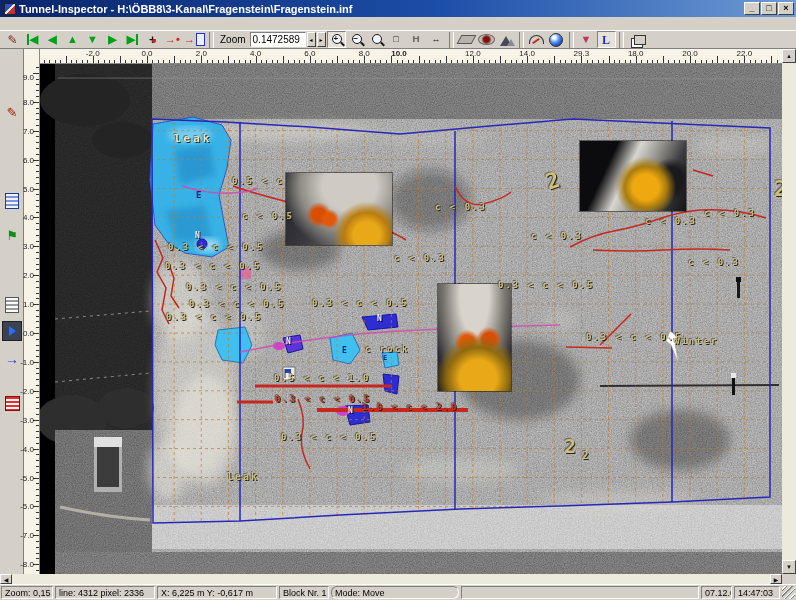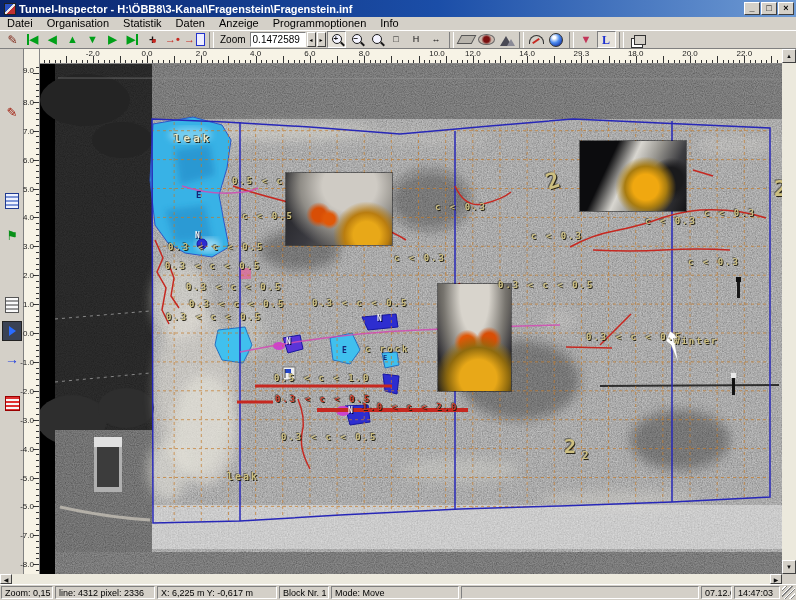--- a/index.html
+++ b/index.html
@@ -140,29 +140,20 @@
 <div id="win">
 
   <div id="titlebar">
     <div id="appicon"></div>
     <div id="title-text">Tunnel-Inspector - H:\ÖBB8\3-Kanal\Fragenstein\Fragenstein.inf</div>
     <div class="wbtn">_</div>
     <div class="wbtn">□</div>
     <div class="wbtn">×</div>
   </div>
 
-  <div id="menubar">
-      <span class="menu-item">Datei</span>
-      <span class="menu-item">Organisation</span>
-      <span class="menu-item">Statistik</span>
-      <span class="menu-item">Daten</span>
-      <span class="menu-item">Anzeige</span>
-      <span class="menu-item">Programmoptionen</span>
-      <span class="menu-item">Info</span>
-    </div>
   <div id="toolbar">
       <div class="tgroup">
         <div class="tbtn pen">
           <span class="glyph">✎</span>
         </div>
         <div class="tbtn nav barl">
           <span class="glyph">◀</span>
         </div>
         <div class="tbtn nav">
           <span class="glyph">◀</span>
@@ -359,21 +350,21 @@
       <div class="vlabel" style="top: 312.9px;">-1.0</div>
       <div class="vlabel" style="top: 284px;">0.0</div>
       <div class="vlabel" style="top: 255.1px;">1.0</div>
       <div class="vlabel" style="top: 226.2px;">2.0</div>
       <div class="vlabel" style="top: 197.3px;">3.0</div>
       <div class="vlabel" style="top: 168.4px;">4.0</div>
       <div class="vlabel" style="top: 139.5px;">5.0</div>
       <div class="vlabel" style="top: 110.6px;">6.0</div>
       <div class="vlabel" style="top: 81.7px;">7.0</div>
       <div class="vlabel" style="top: 52.8px;">8.0</div>
-      <div class="vlabel" style="top: 21px;">9.0</div>
+      <div class="vlabel" style="top: 28px;">9.0</div>
     </div>
   <div id="hruler">
       <div class="htick" style="left: 3.83px; height: 3px;"></div>
       <div class="htick" style="left: 9.26px; height: 3px;"></div>
       <div class="htick" style="left: 14.69px; height: 3px;"></div>
       <div class="htick" style="left: 20.12px; height: 3px;"></div>
       <div class="htick" style="left: 25.55px; height: 7px;"></div>
       <div class="htick" style="left: 30.98px; height: 3px;"></div>
       <div class="htick" style="left: 36.41px; height: 3px;"></div>
       <div class="htick" style="left: 41.84px; height: 3px;"></div>
@@ -504,21 +495,21 @@
       <div class="htick" style="left: 720.59px; height: 3px;"></div>
       <div class="htick" style="left: 726.02px; height: 3px;"></div>
       <div class="htick" style="left: 731.45px; height: 7px;"></div>
       <div class="htick" style="left: 736.88px; height: 3px;"></div>
       <div class="hlabel" style="left: 52.7px;">-2.0</div>
       <div class="hlabel" style="left: 107px;">0.0</div>
       <div class="hlabel" style="left: 161.3px;">2.0</div>
       <div class="hlabel" style="left: 215.6px;">4.0</div>
       <div class="hlabel" style="left: 269.9px;">6.0</div>
       <div class="hlabel" style="left: 324.2px;">8.0</div>
-      <div class="hlabel" style="left: 397px;">10.0</div>
+      <div class="hlabel" style="left: 359px; font-weight: bold;">10.0</div>
       <div class="hlabel" style="left: 432.8px;">12.0</div>
       <div class="hlabel" style="left: 487.1px;">14.0</div>
       <div class="hlabel" style="left: 541.4px;">29.3</div>
       <div class="hlabel" style="left: 595.7px;">18.0</div>
       <div class="hlabel" style="left: 650px;">20.0</div>
       <div class="hlabel" style="left: 704.3px;">22.0</div>
     </div>
 
   <div id="canvas">
     <svg id="scan" viewBox="0 0 796 600">
@@ -768,19 +759,19 @@
     <div class="sarrow" style="left:0;top:0;width:12px;height:10px;">◀</div>
     <div class="sarrow" style="left:770px;top:0;width:12px;height:10px;">▶</div>
   </div>
   <div id="scorner"></div>
 
   <div id="statusbar">
       <div class="sfield" style="width: 52px;">Zoom: 0,15</div>
       <div class="sfield" style="width: 100px;">line: 4312   pixel: 2336</div>
       <div class="sfield" style="width: 120px;">X: 6,225 m   Y: -0,617 m</div>
       <div class="sfield" style="width: 50px;">Block Nr. 1</div>
-      <div class="sfield" style="width: 128px;">Mode: Move</div>
+      <div class="sfield" style="width: 128px; border-radius: 6px;">Mode: Move</div>
       <div class="sfield" style="flex: 1 1 0%;"></div>
       <div class="sfield" style="width: 31px;">07.12.06</div>
       <div class="sfield" style="width: 46px;">14:47:03</div>
       <div class="sfield" id="grip"></div>
     </div>
 </div>
 
 </body></html>

